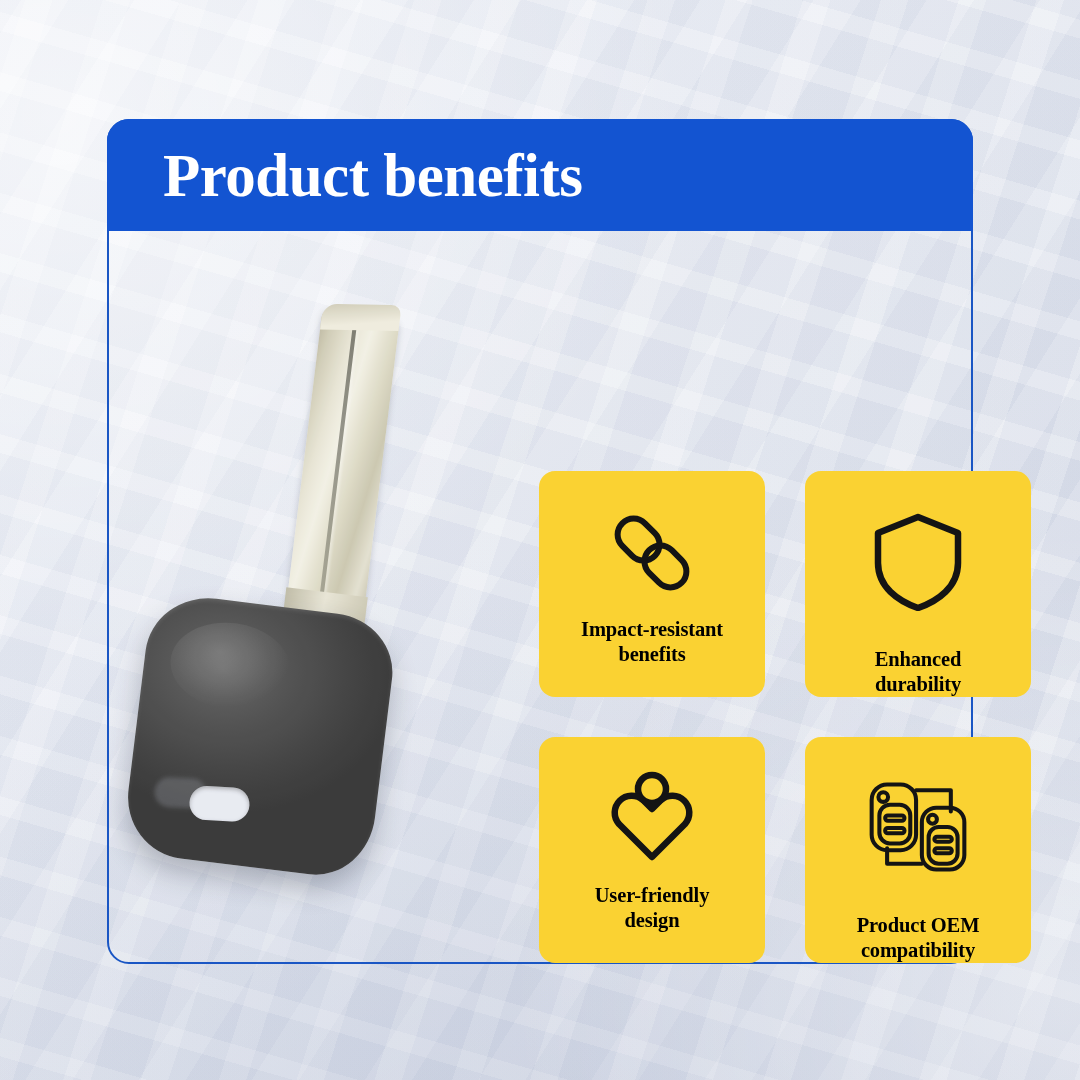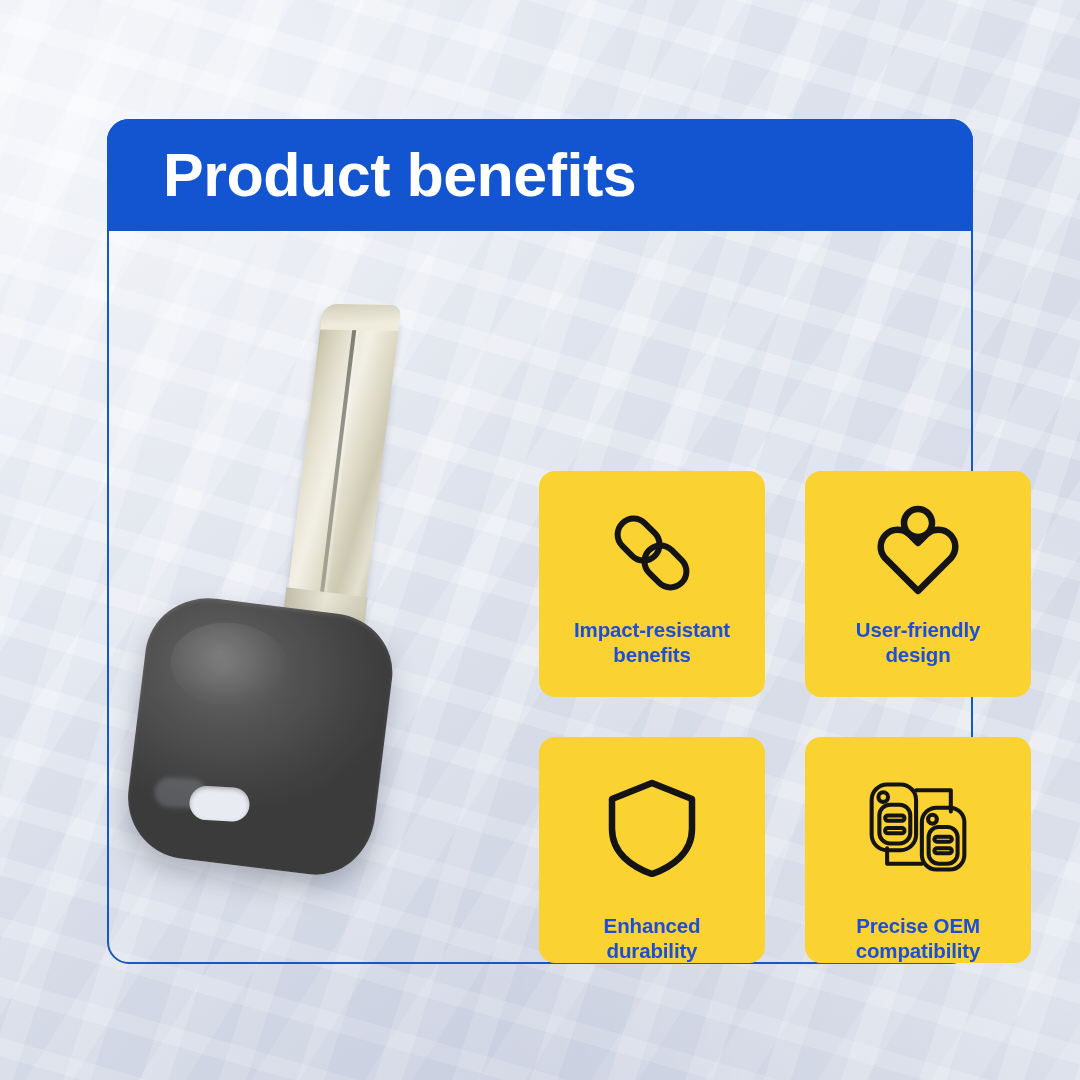--- a/index.html
+++ b/index.html
@@ -16,20 +16,21 @@
   }
 
   
   .stage {
     position: relative;
     width: 1080px;
     height: 1080px;
     background:
       linear-gradient(135deg, #eceff6 0%, #e3e7f0 40%, #d8dde9 75%, #cfd5e4 100%);
     overflow: hidden;
+    font-family: Liberation Serif, serif;
   }
 
   
   .tex {
     position: absolute;
     inset: -20%;
     pointer-events: none;
   }
   .tex-a {
     background-image:
@@ -249,21 +250,21 @@
     align-items: center;
     justify-content: center;
   }
   .card-icon svg {
     display: block;
   }
   .card-label {
     margin-top: 8px;
     width: 208px;
     text-align: center;
-    color: #1d4ed8;
+    color: #000000;
     font-size: 20.5px;
     font-weight: 700;
     line-height: 1.22;
     letter-spacing: -0.15px;
   }
   
   .card.row2 {
     padding-top: 34px;
   }
   .card.row2 .card-label {
@@ -308,66 +309,66 @@
               <rect x="36" y="48" width="32" height="46" rx="16" ry="16"></rect>
             </g>
           </svg>
         </div>
         <div class="card-label">
           <span>Impact-resistant</span><br>
           <span>benefits</span>
         </div>
       </div>
 
+      <div class="card row2">
+        <div class="card-icon">
+          <svg width="96" height="100" viewBox="0 0 96 100" fill="none" stroke="#141414" stroke-width="6.5" stroke-linecap="round" stroke-linejoin="round">
+            <path d="M48 6 L88 22 v30 c0 24 -20 38 -40 45 C28 90 8 76 8 52 V22 Z"></path>
+          </svg>
+        </div>
+        <div class="card-label">
+          <span>Enhanced</span><br>
+          <span>durability</span>
+        </div>
+      </div>
+
       <div class="card">
         <div class="card-icon">
           <svg width="100" height="100" viewBox="0 0 100 100" fill="none" stroke="#141414" stroke-width="6.5" stroke-linecap="round" stroke-linejoin="round">
             <circle cx="50" cy="20" r="14"></circle>
             <path d="M50 88 L17 55 a17 17 0 0 1 24-24 L50 40 l9-9 a17 17 0 0 1 24 24 Z"></path>
           </svg>
         </div>
         <div class="card-label">
           <span>User-friendly</span><br>
           <span>design</span>
         </div>
       </div>
 
       <div class="card row2">
         <div class="card-icon">
-          <svg width="96" height="100" viewBox="0 0 96 100" fill="none" stroke="#141414" stroke-width="6.5" stroke-linecap="round" stroke-linejoin="round">
-            <path d="M48 6 L88 22 v30 c0 24 -20 38 -40 45 C28 90 8 76 8 52 V22 Z"></path>
-          </svg>
-        </div>
-        <div class="card-label">
-          <span>Enhanced</span><br>
-          <span>durability</span>
-        </div>
-      </div>
-
-      <div class="card row2">
-        <div class="card-icon">
           <svg width="116" height="100" viewBox="0 0 116 100" fill="none" stroke="#141414" stroke-width="4.2" stroke-linecap="round" stroke-linejoin="round">
 
             <polyline points="56,12 92,12 92,34"></polyline>
             <polyline points="26,72 26,88 62,88"></polyline>
 
             <rect x="10" y="6" width="46" height="68" rx="16" ry="16"></rect>
             <circle cx="22" cy="19" r="5"></circle>
             <rect x="18" y="27" width="32" height="40" rx="11" ry="11"></rect>
             <rect x="24" y="38" width="20" height="5.5" rx="2.7"></rect>
             <rect x="24" y="51" width="20" height="5.5" rx="2.7"></rect>
 
             <rect x="62" y="30" width="44" height="64" rx="15" ry="15"></rect>
             <circle cx="73" cy="42" r="4.6"></circle>
             <rect x="69" y="50" width="30" height="38" rx="10.5" ry="10.5"></rect>
             <rect x="75" y="60" width="18" height="5.2" rx="2.6"></rect>
             <rect x="75" y="72" width="18" height="5.2" rx="2.6"></rect>
           </svg>
         </div>
         <div class="card-label">
-          <span>Precise OEM</span><br>
+          <span>Product OEM</span><br>
           <span>compatibility</span>
         </div>
       </div>
 
     </div>
   </div>
 </div>
 
 </body></html>

